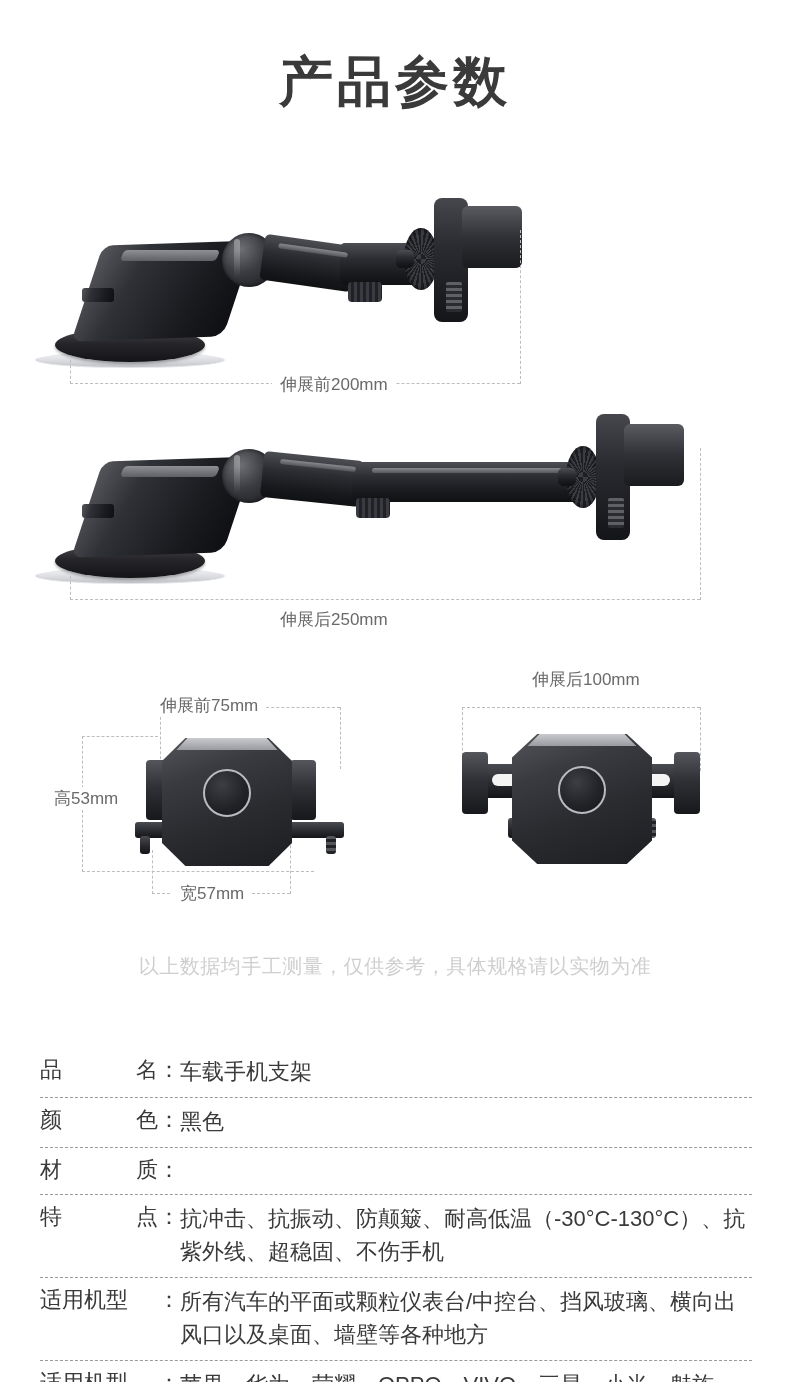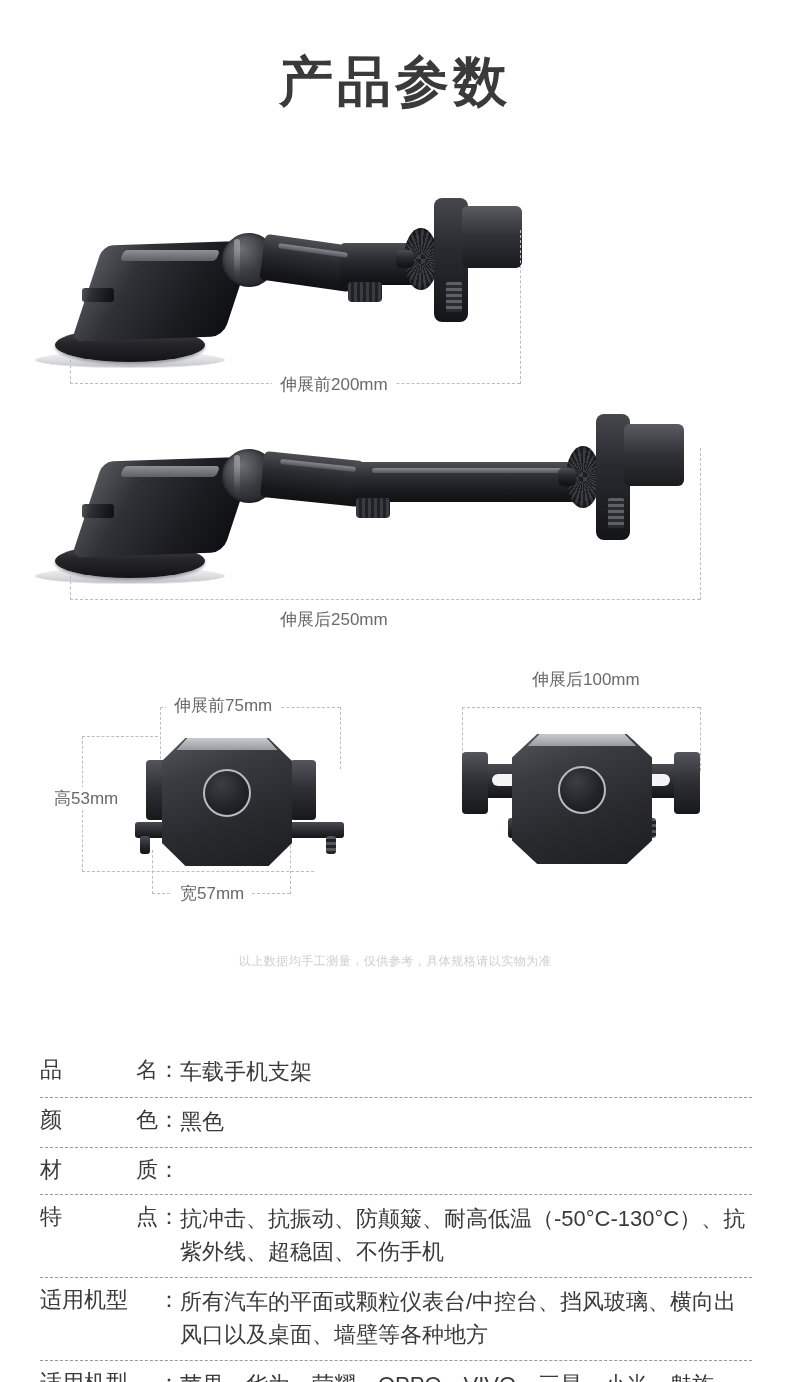--- a/index.html
+++ b/index.html
@@ -133,21 +133,21 @@
     border-radius:3px;
   }
   .jaw-slot {
     position:absolute; border-radius:6px;
     background:#f4f4f5;
   }
 
   
   .disclaimer {
     position:absolute; top:953px; left:0; width:790px;
-    text-align:center; font-size:12px; color:#cfcfcf;
+    text-align:center; font-size:20px; color:#cfcfcf;
     letter-spacing:.5px;
   }
 
   
   .spec-table { position:absolute; top:1048px; left:40px; width:712px; }
   .spec-row {
     display:flex; align-items:flex-start;
     border-bottom:1px dashed #9a9a9a;
     padding:7px 0 9px 0;
   }
@@ -229,21 +229,21 @@
     <div class="dash-v" style="left:700px; top:448px; height:152px;"></div>
     <div class="dash-h" style="left:70px; top:599px; width:630px;"></div>
     <div class="dim-label" style="left:272px; top:608px;">伸展后250mm</div>
   </div>
 
   <div>
 
     <div class="dash-h" style="left:160px; top:707px; width:180px;"></div>
     <div class="dash-v" style="left:160px; top:707px; height:62px;"></div>
     <div class="dash-v" style="left:340px; top:707px; height:62px;"></div>
-    <div class="dim-label" style="left:166px; top:694px;">伸展前75mm</div>
+    <div class="dim-label" style="left:152px; top:694px;">伸展前75mm</div>
 
     <div class="dash-v" style="left:82px; top:736px; height:136px;"></div>
     <div class="dash-h" style="left:82px; top:736px; width:76px;"></div>
     <div class="dash-h" style="left:82px; top:871px; width:232px;"></div>
     <div class="dim-label" style="left:46px; top:787px;">高53mm</div>
 
     <div class="dash-v" style="left:152px; top:850px; height:44px;"></div>
     <div class="dash-v" style="left:290px; top:830px; height:64px;"></div>
     <div class="dash-h" style="left:152px; top:893px; width:138px;"></div>
     <div class="dim-label" style="left:172px; top:882px;">宽57mm</div>
@@ -312,21 +312,21 @@
       </div>
       <div class="spec-colon">：</div>
     </div>
 
     <div class="spec-row">
       <div class="spec-label">
         <span>特</span>
         <span>点</span>
       </div>
       <div class="spec-colon">：</div>
-      <div class="spec-value">抗冲击、抗振动、防颠簸、耐高低温（-50°C-130°C）、抗紫外线、超稳固、不伤手机</div>
+      <div class="spec-value">抗冲击、抗振动、防颠簸、耐高低温（-30°C-130°C）、抗紫外线、超稳固、不伤手机</div>
     </div>
 
     <div class="spec-row">
       <div class="spec-label">
         <span>适用机型</span>
       </div>
       <div class="spec-colon">：</div>
       <div class="spec-value">所有汽车的平面或颗粒仪表台/中控台、挡风玻璃、横向出风口以及桌面、墙壁等各种地方</div>
     </div>
 

